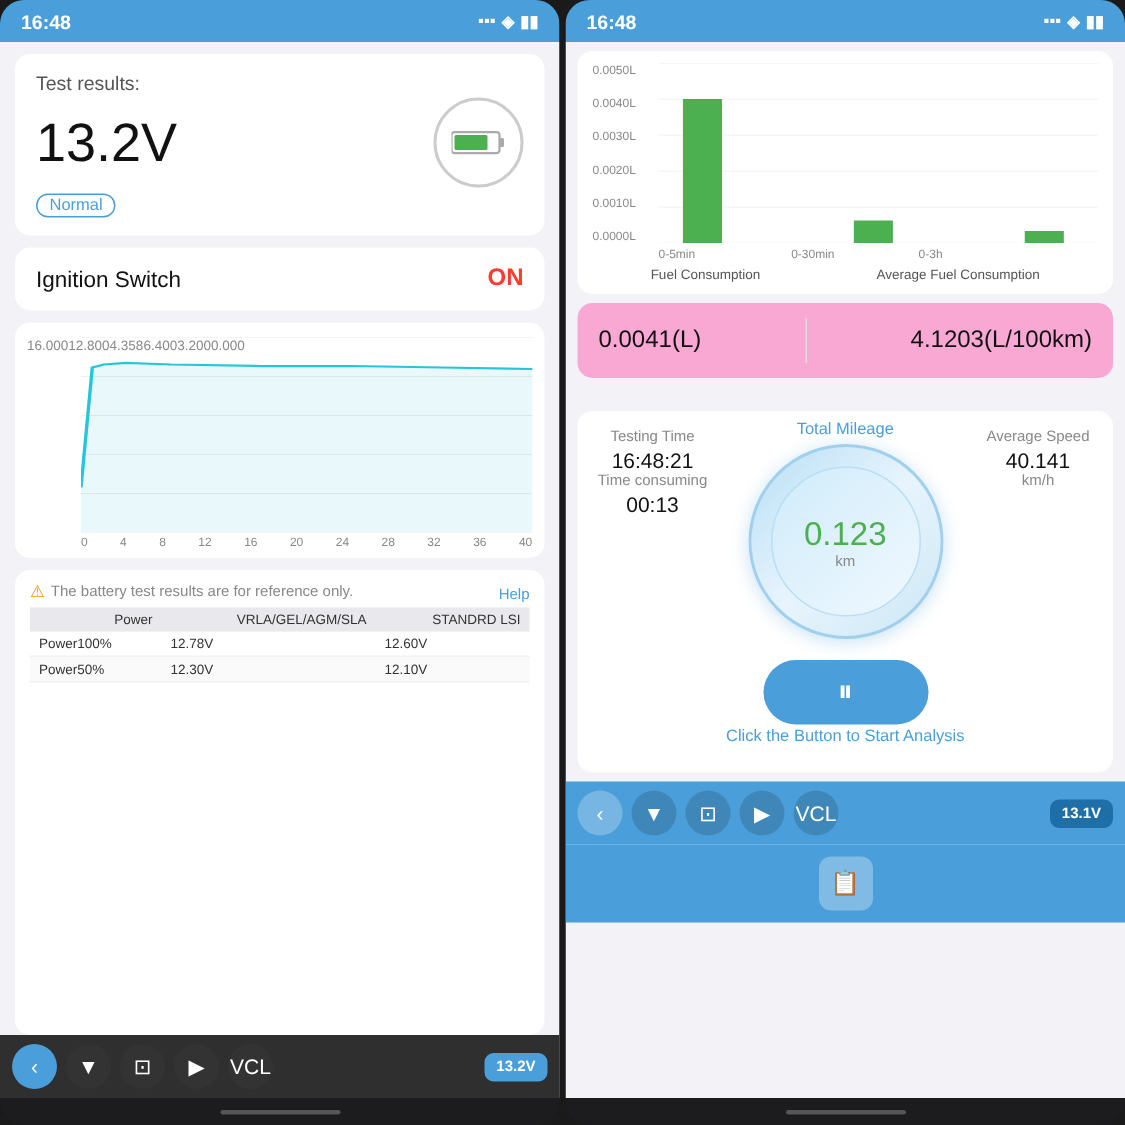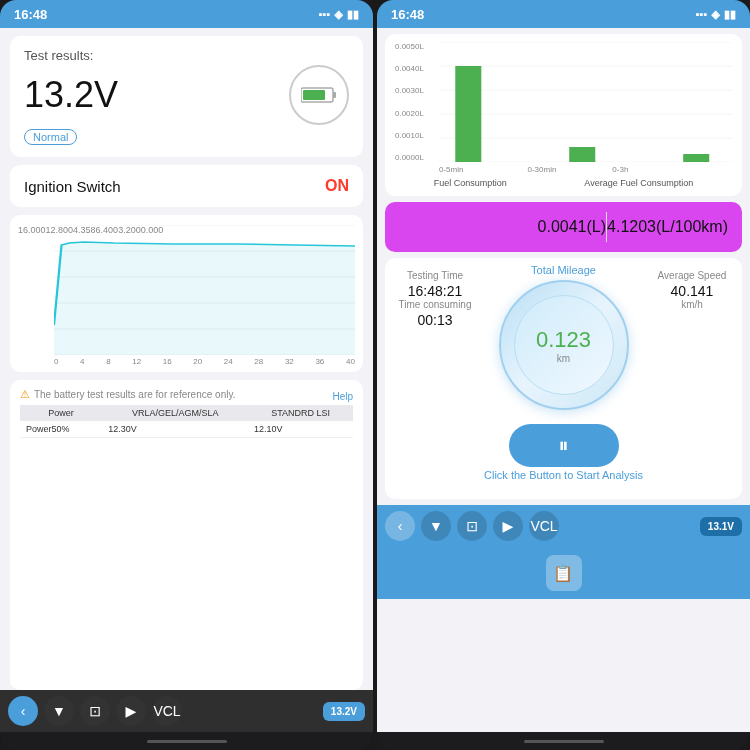--- a/index.html
+++ b/index.html
@@ -216,21 +216,21 @@
       width: 100%;
       font-size: 10px;
       border-collapse: collapse;
     }
 
     .data-table th {
       background: #e8e8ed;
       padding: 3px 6px;
       font-weight: 500;
       color: #333;
-      text-align: center;
+      text-align: right;
       font-size: 9px;
     }
 
     .data-table td {
       padding: 3px 6px;
       border-bottom: 1px solid #f0f0f0;
       color: #333;
       font-size: 9px;
     }
 
@@ -341,22 +341,22 @@
       justify-content: space-around;
       margin-top: 4px;
       font-size: 9px;
       color: #555;
     }
 
     
     .fuel-values-row {
       display: flex;
       align-items: center;
-      justify-content: flex-end;
-      background: #d946ef;
+      justify-content: space-between;
+      background: #f9a8d4;
       margin: 0 8px 6px;
       border-radius: 10px;
       padding: 10px 14px;
     }
 
     .fuel-val {
       font-size: 16px;
       font-weight: 400;
       color: #111;
       text-align: center;
@@ -364,21 +364,21 @@
 
     .fuel-val-divider {
       width: 1px;
       height: 30px;
       background: #ddd;
     }
 
     
     .gauge-section {
       background: white;
-      margin: 0 8px 6px;
+      margin: 16px 8px 6px;
       border-radius: 10px;
       padding: 12px 10px;
       display: flex;
       flex-direction: column;
       align-items: center;
     }
 
     .gauge-info-row {
       display: flex;
       width: 100%;
@@ -643,20 +643,25 @@
       <table class="data-table">
         <thead>
           <tr>
             <th>Power</th>
             <th>VRLA/GEL/AGM/SLA</th>
             <th>STANDRD LSI</th>
           </tr>
         </thead>
         <tbody>
           <tr>
+            <td>Power100%</td>
+            <td>12.78V</td>
+            <td>12.60V</td>
+          </tr>
+          <tr>
             <td>Power50%</td>
             <td>12.30V</td>
             <td>12.10V</td>
           </tr>
         </tbody>
       </table>
     </div>
 
     <div class="toolbar">
       <div class="toolbar-btn primary">

